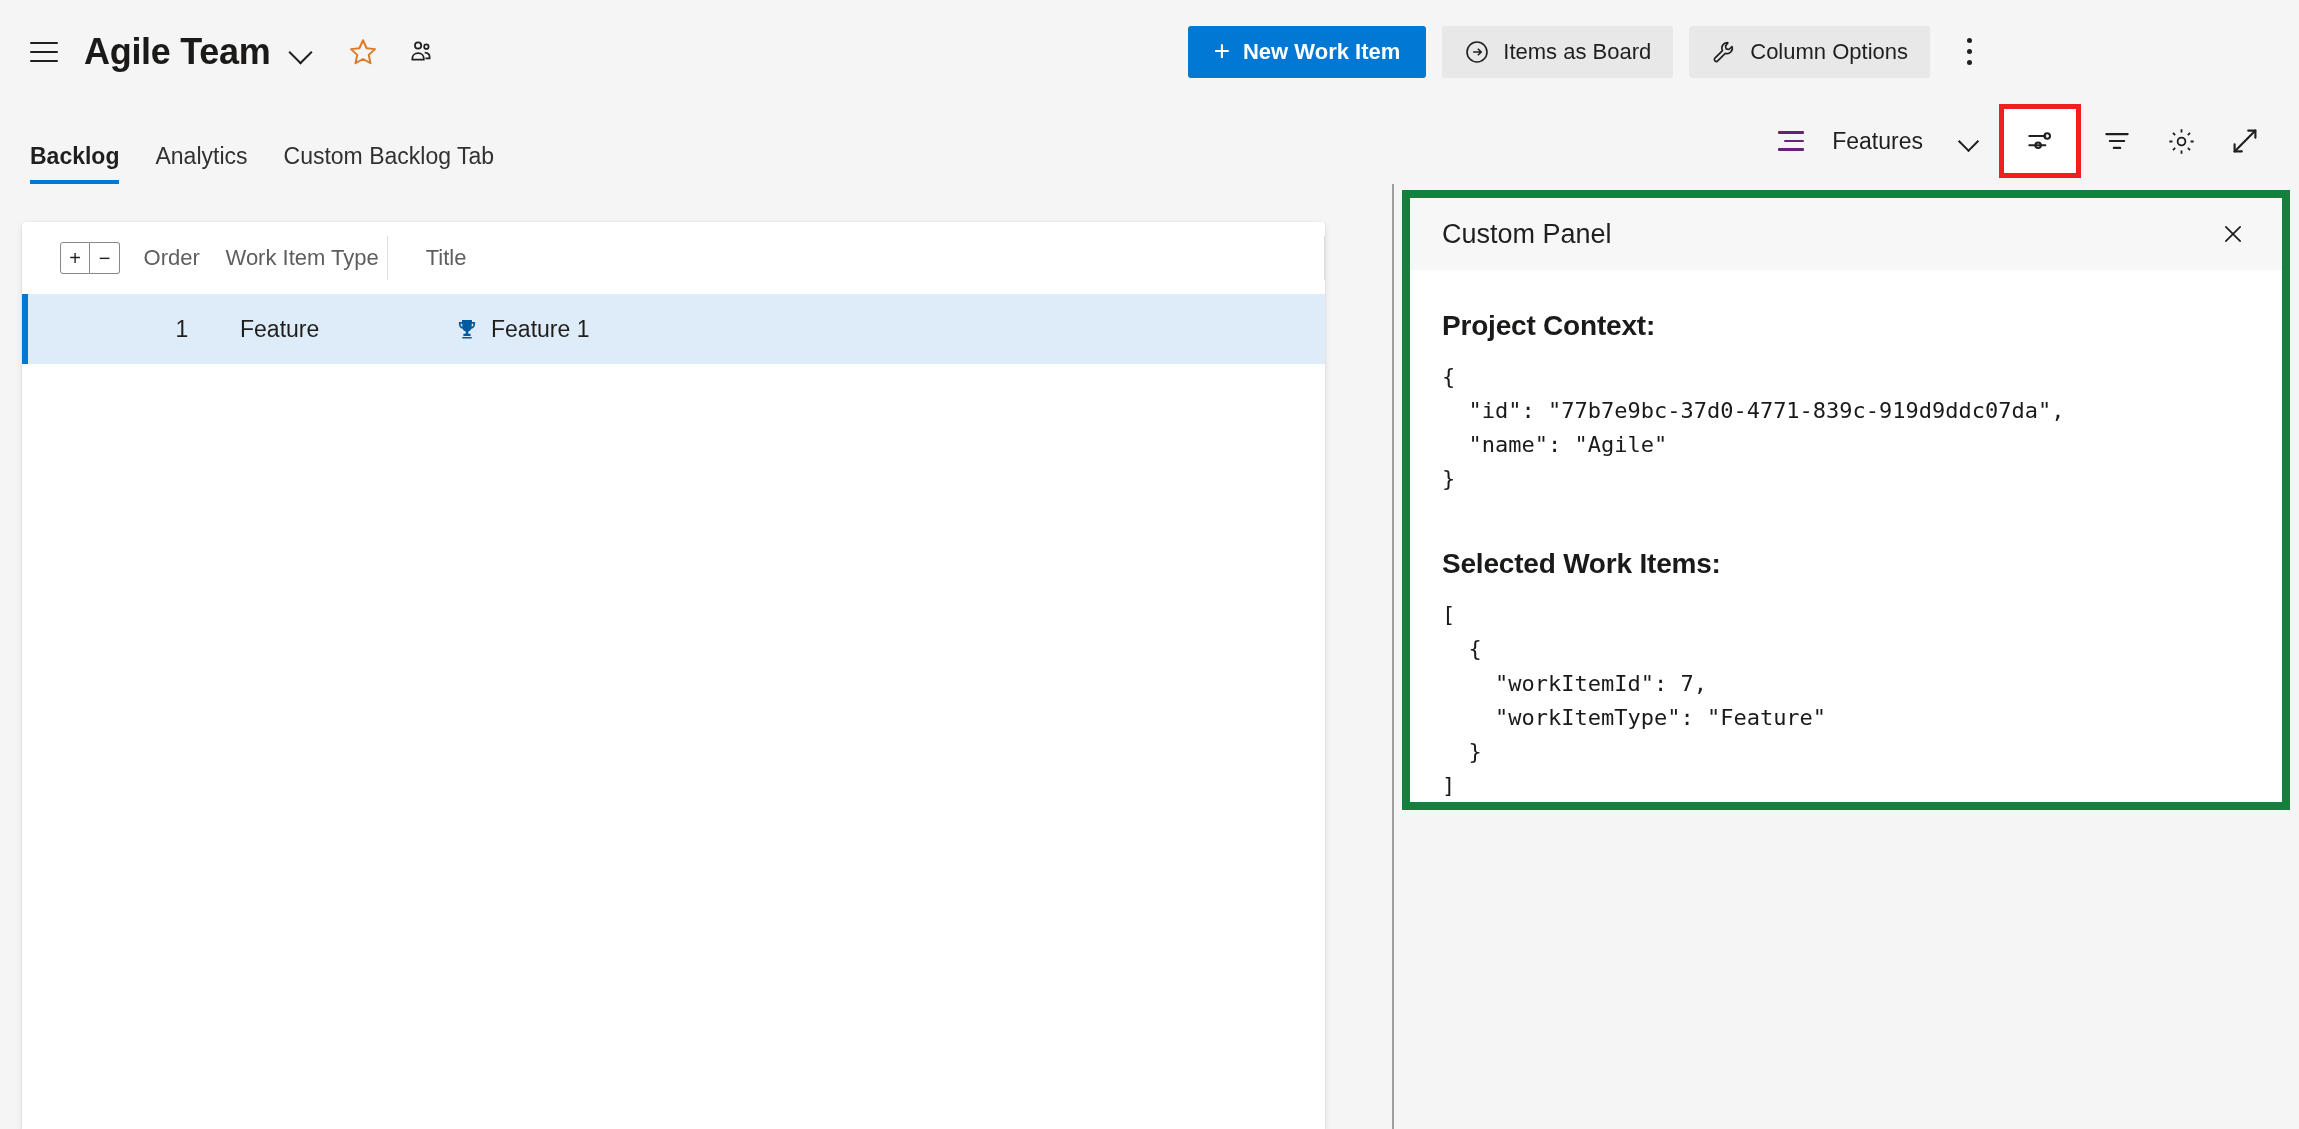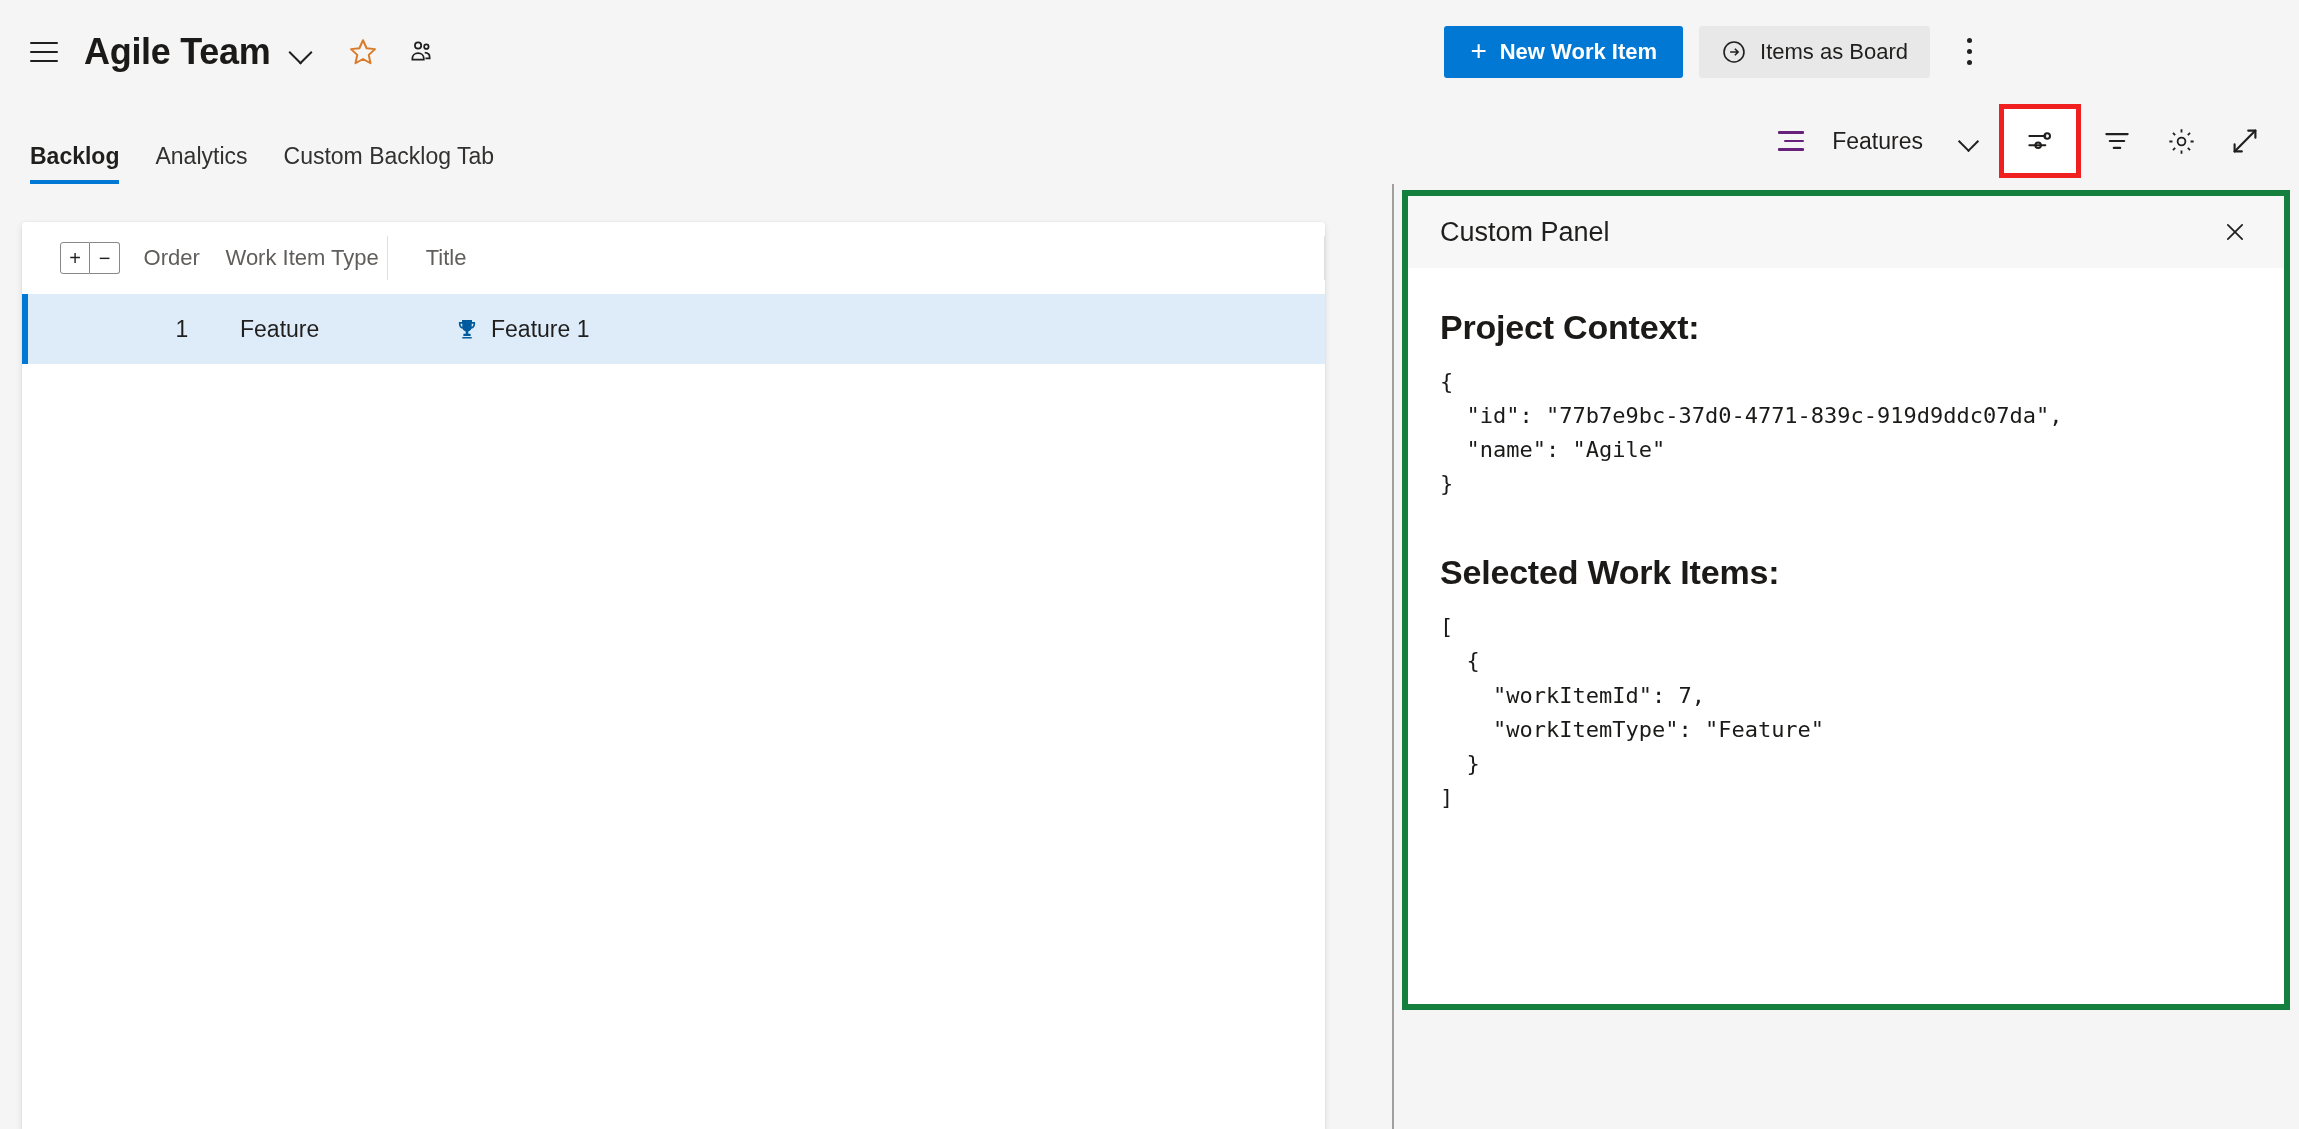--- a/index.html
+++ b/index.html
@@ -331,23 +331,23 @@
     height: 945px;
     background: #a19f9d;
   }
 
   
   .panel {
     position: absolute;
     left: 1402px;
     top: 190px;
     width: 888px;
-    height: 820px;
-    box-sizing: border-box;
-    border: 6px solid #15803d;
+    height: 620px;
+    box-sizing: border-box;
+    border: 8px solid #15803d;
     background: #f0abfc;
     overflow: hidden;
   }
   .panel-header {
     height: 72px;
     background: #f7f7f7;
     display: flex;
     align-items: center;
     padding: 0 26px 0 32px;
     box-sizing: border-box;
@@ -367,21 +367,21 @@
     font-family: "Liberation Sans", sans-serif;
     line-height: 1;
   }
   .panel-body {
     padding: 24px 32px 0 32px;
     background: #ffffff;
     height: calc(100% - 72px);
     box-sizing: border-box;
   }
   .panel-h2 {
-    font-size: 34px;
+    font-size: 28px;
     font-weight: 700;
     color: #1b1a19;
     margin: 16px 0 10px 0;
     letter-spacing: -0.2px;
   }
   .panel-h2.second { margin-top: 52px; }
   .code {
     font-family: "DejaVu Sans Mono", "Liberation Mono", monospace;
     font-size: 22px;
     line-height: 1.55;
@@ -429,20 +429,28 @@
     <button class="btn btn-secondary">
       <span style="display:flex;align-items:center;">
         <svg width="26" height="26" viewBox="0 0 24 24" fill="none" stroke="#201f1e" stroke-width="1.5">
           <circle cx="12" cy="12" r="9.2"></circle>
           <path d="M8.4 12h7.2M12.8 9.0l3.0 3.0-3.0 3.0"></path>
         </svg>
       </span>
       <span>Items as Board</span>
     </button>
 
+    <button class="btn btn-secondary">
+      <span style="display:flex;align-items:center;">
+        <svg width="26" height="26" viewBox="0 0 24 24" fill="none" stroke="#201f1e" stroke-width="1.5" stroke-linecap="round" stroke-linejoin="round">
+          <path d="M15.6 3.4a5 5 0 0 0-5.0 7.3L3.6 17.7a1.8 1.8 0 1 0 2.6 2.5l7.0-6.9a5 5 0 0 0 6.2-6.4l-2.8 2.8-2.6-0.6-0.6-2.6z"></path>
+        </svg>
+      </span>
+      <span>Column Options</span>
+    </button>
 
     <div class="kebab">
       <i></i>
       <i></i>
       <i></i>
     </div>
   </div>
 </div>
 
 <div class="tabsrow">

